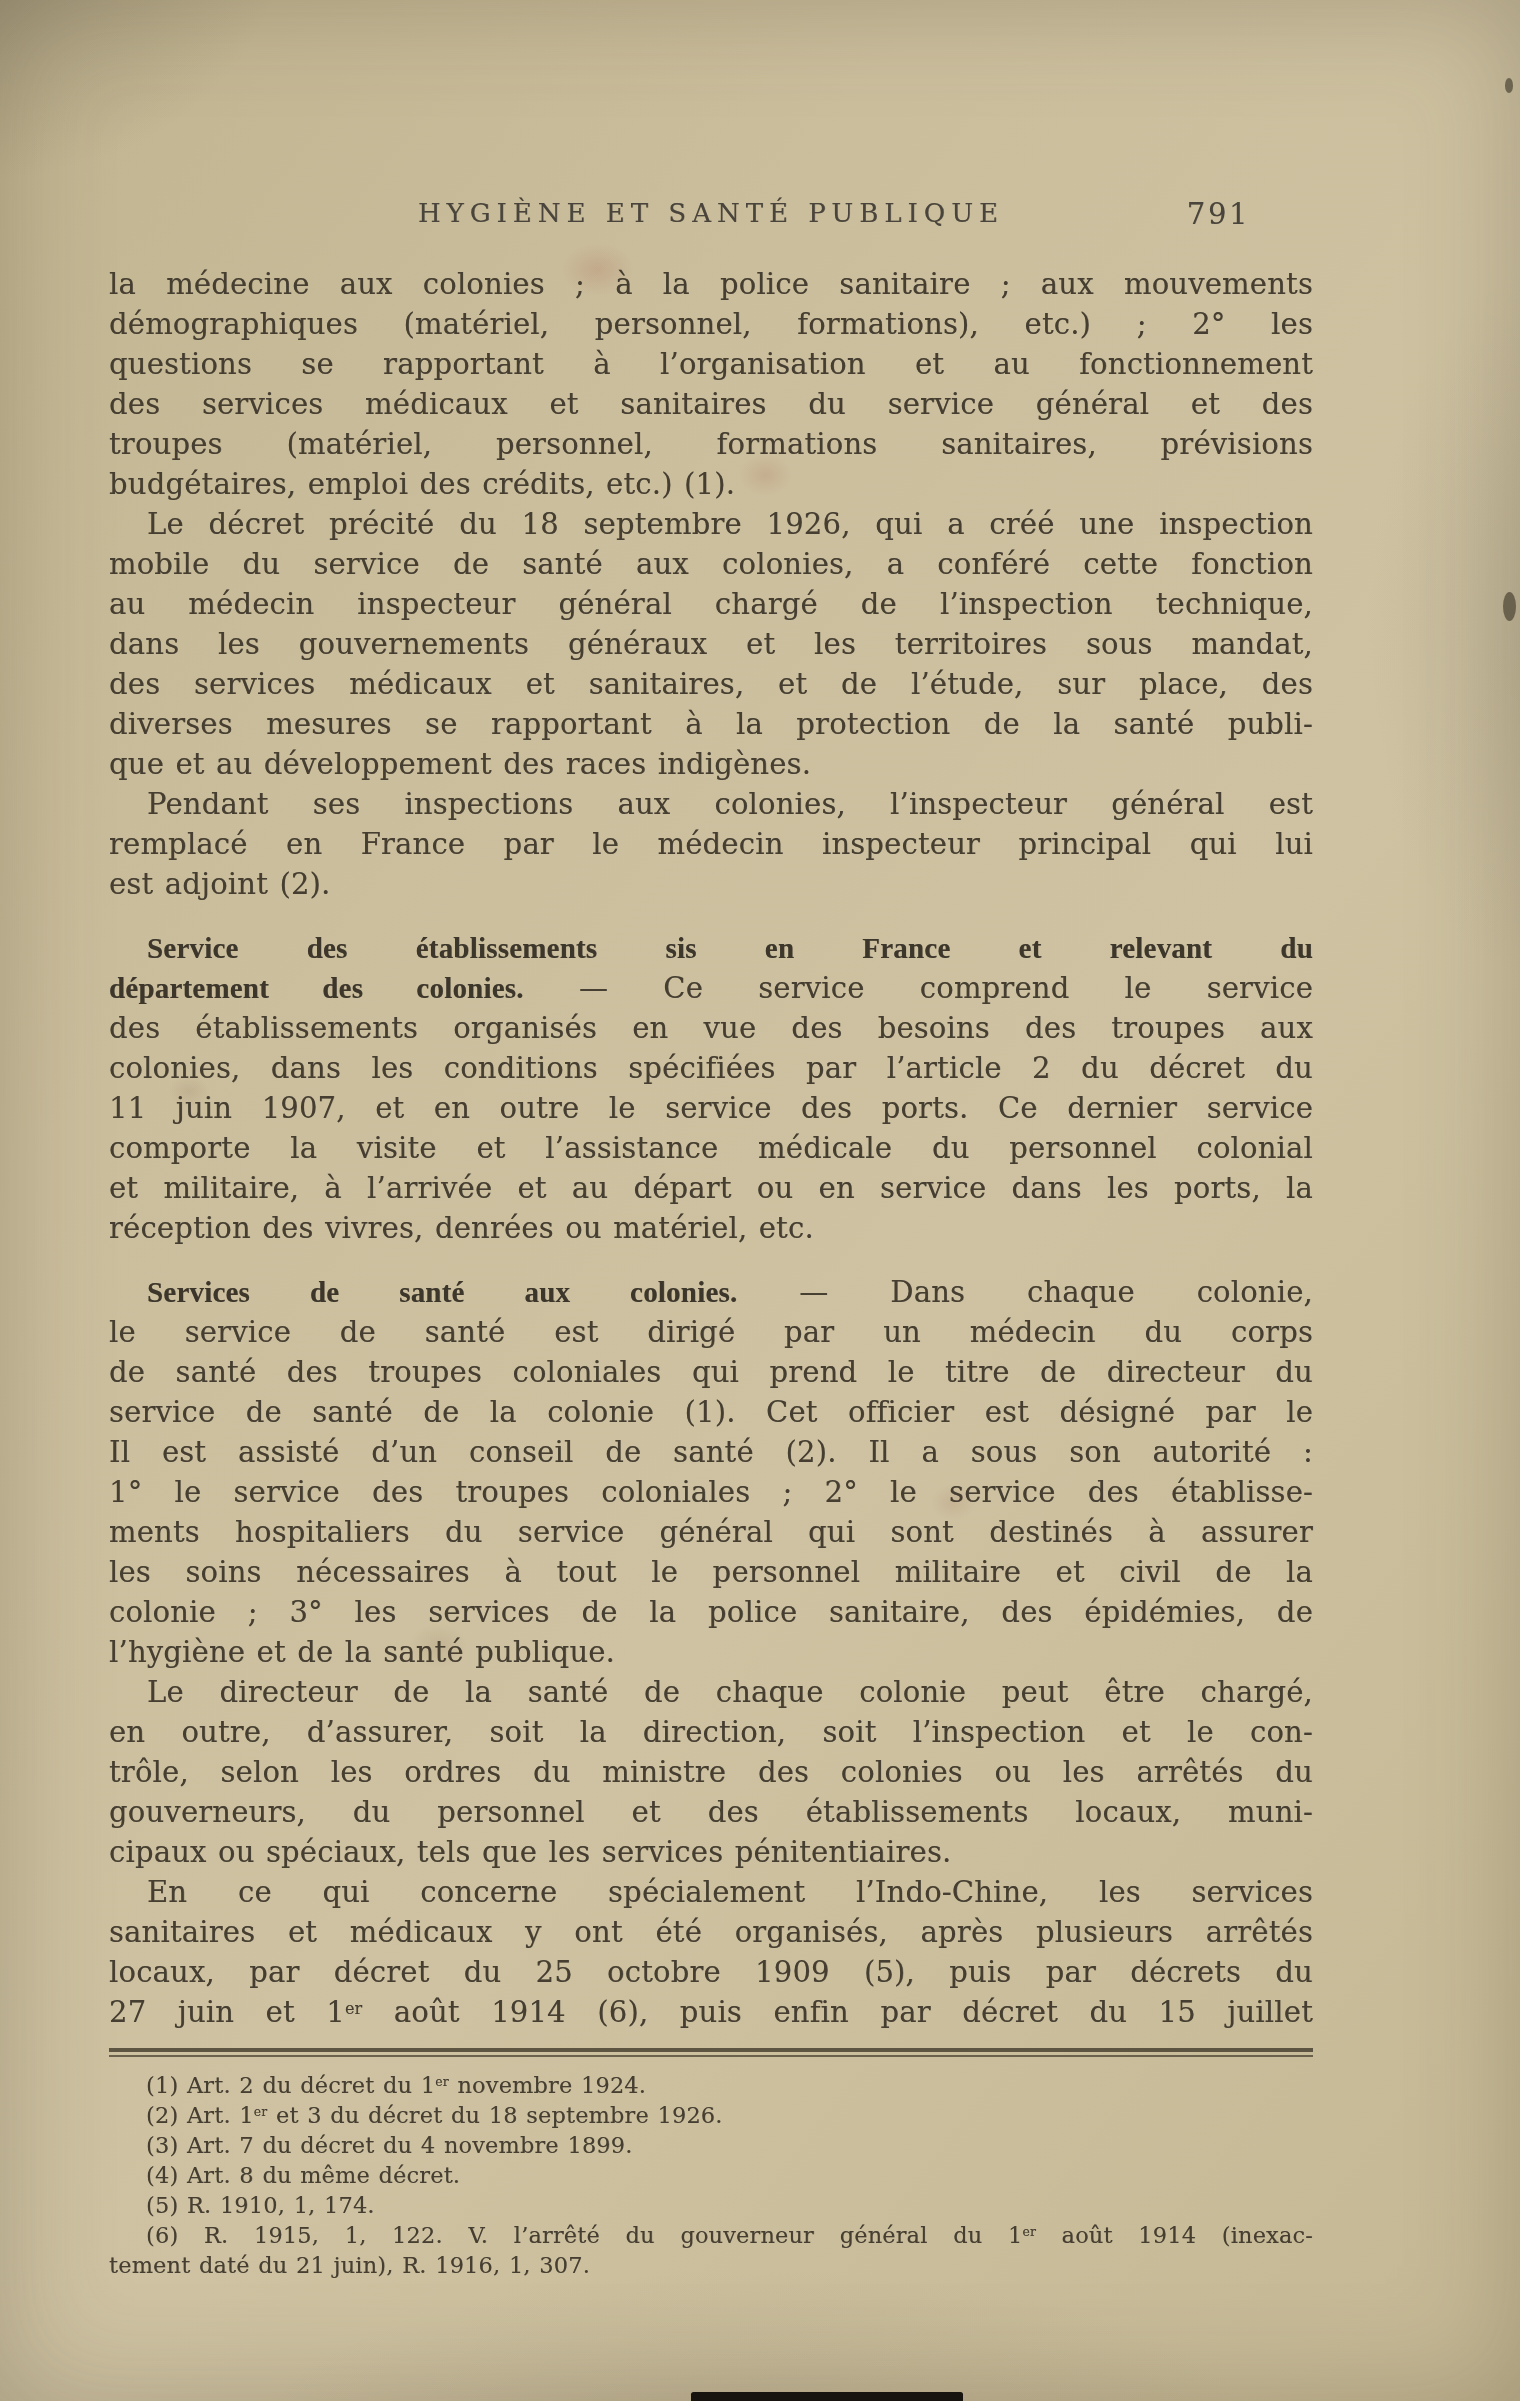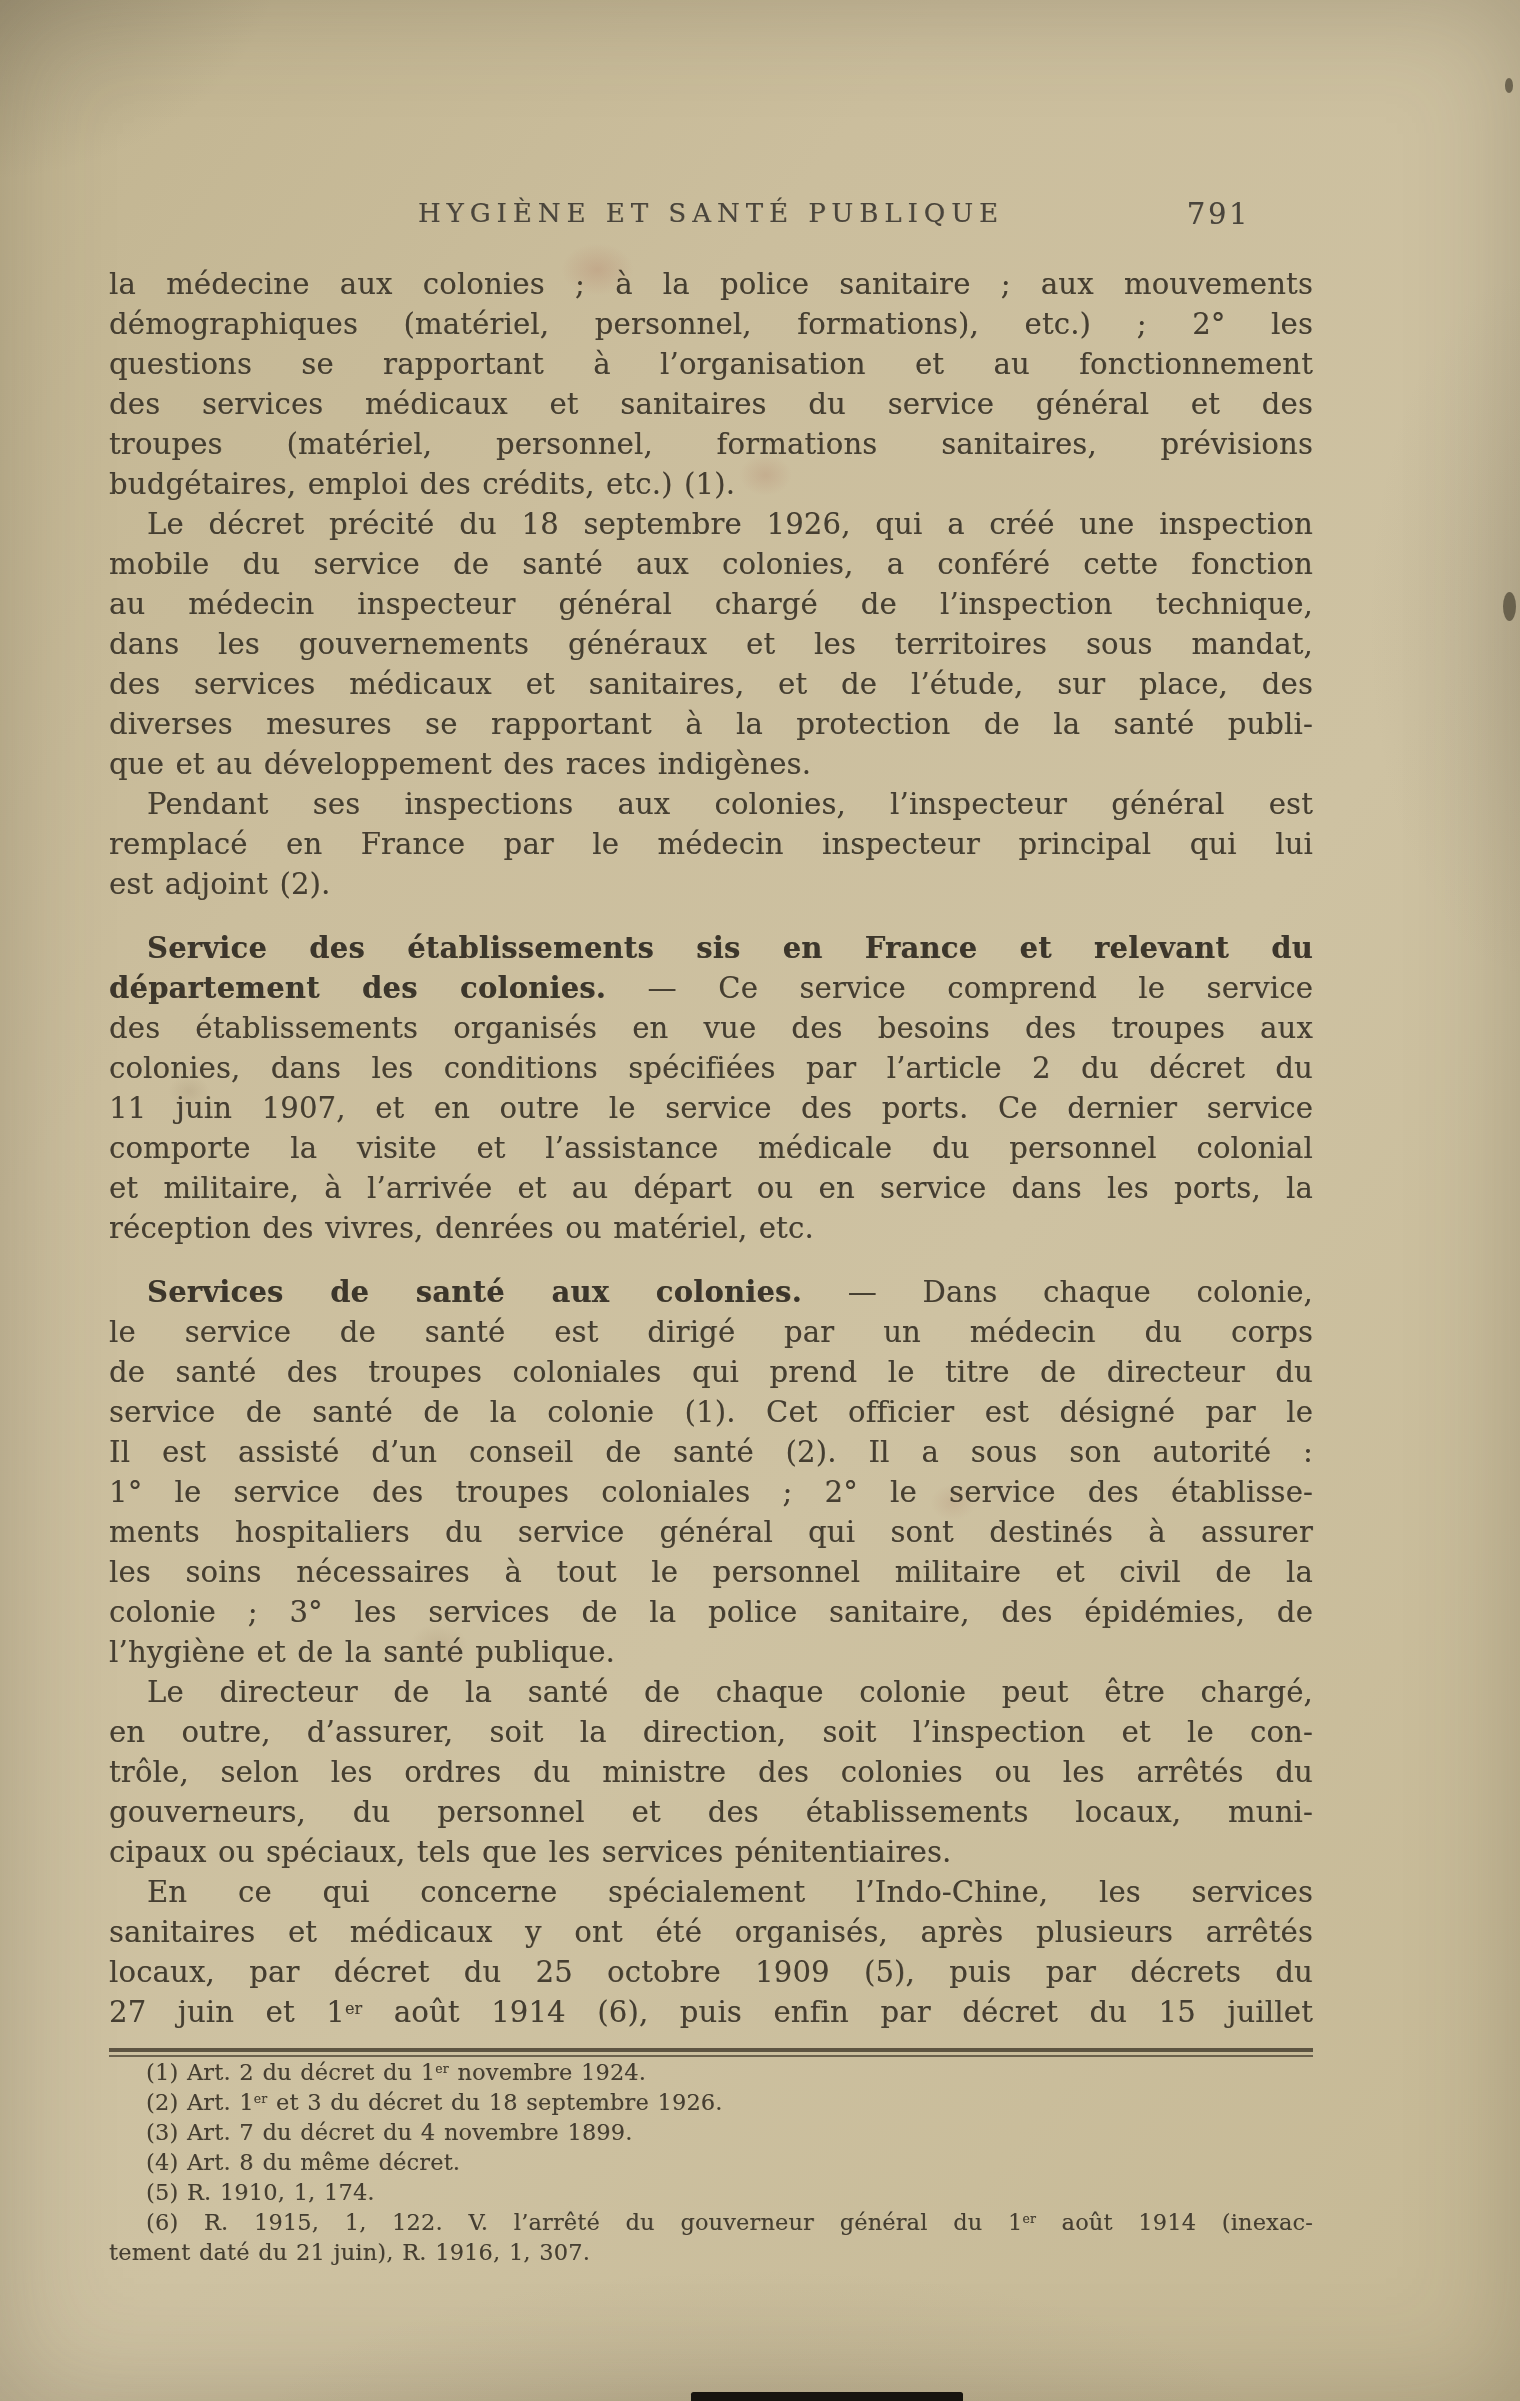--- a/index.html
+++ b/index.html
@@ -31,28 +31,28 @@
     text-shadow:0.4px 0.4px 0.5px rgba(70,62,48,0.45);
   }
   .body-text{font-size:29px;line-height:40px;letter-spacing:0.2px;word-spacing:2px;
     text-shadow:0.3px 0.4px 0.5px rgba(62,54,40,0.42);}
   .para{margin:0;}
   .para.space-before{margin-top:24px;}
   .line{text-align:justify;text-align-last:justify;min-height:40px;}
   .line.last{text-align-last:left;}
   .para.justify-last .line.last{text-align-last:justify;}
   .line.first{text-indent:38px;}
-  .bold{font-weight:700;color:#3c362b;}
+  .bold{font-weight:700;color:#3c362b;font-family:Liberation Serif, serif;}
   sup{font-size:0.55em;vertical-align:baseline;position:relative;top:-0.5em;line-height:0;}
   .footnote-rule{
     margin-top:16px;height:2.6px;
     border-top:4px solid rgba(74,66,50,0.85);
     border-bottom:2px solid rgba(74,66,50,0.75);
   }
-  .footnotes{font-size:22.4px;line-height:30px;letter-spacing:0.2px;word-spacing:1.3px;
+  .footnotes{margin-top:13px;font-size:22.4px;line-height:30px;letter-spacing:0.2px;word-spacing:1.3px;
     text-shadow:0.3px 0.3px 0.5px rgba(62,54,40,0.4);}
   .footnotes .line{min-height:30px;}
   .footnotes .line.first{text-indent:37px;}
   .stain{position:absolute;border-radius:50%;pointer-events:none;}
   .s1{left:561px;top:243px;width:73px;height:53px;background:radial-gradient(ellipse,rgba(164,92,74,0.20),rgba(164,92,74,0) 70%);}
   .s2{left:739px;top:454px;width:53px;height:42px;background:radial-gradient(ellipse,rgba(158,86,66,0.16),rgba(158,86,66,0) 70%);}
   .s3{left:409px;top:1623px;width:59px;height:46px;background:radial-gradient(ellipse,rgba(128,96,64,0.14),rgba(128,96,64,0) 70%);}
   .s4{left:168px;top:1075px;width:42px;height:33px;background:radial-gradient(ellipse,rgba(116,90,62,0.13),rgba(116,90,62,0) 70%);}
   .s5{left:930px;top:1484px;width:46px;height:37px;background:radial-gradient(ellipse,rgba(150,84,64,0.12),rgba(150,84,64,0) 70%);}
   .edge-speck{position:absolute;background:rgba(45,40,28,0.55);border-radius:50%;pointer-events:none;}

